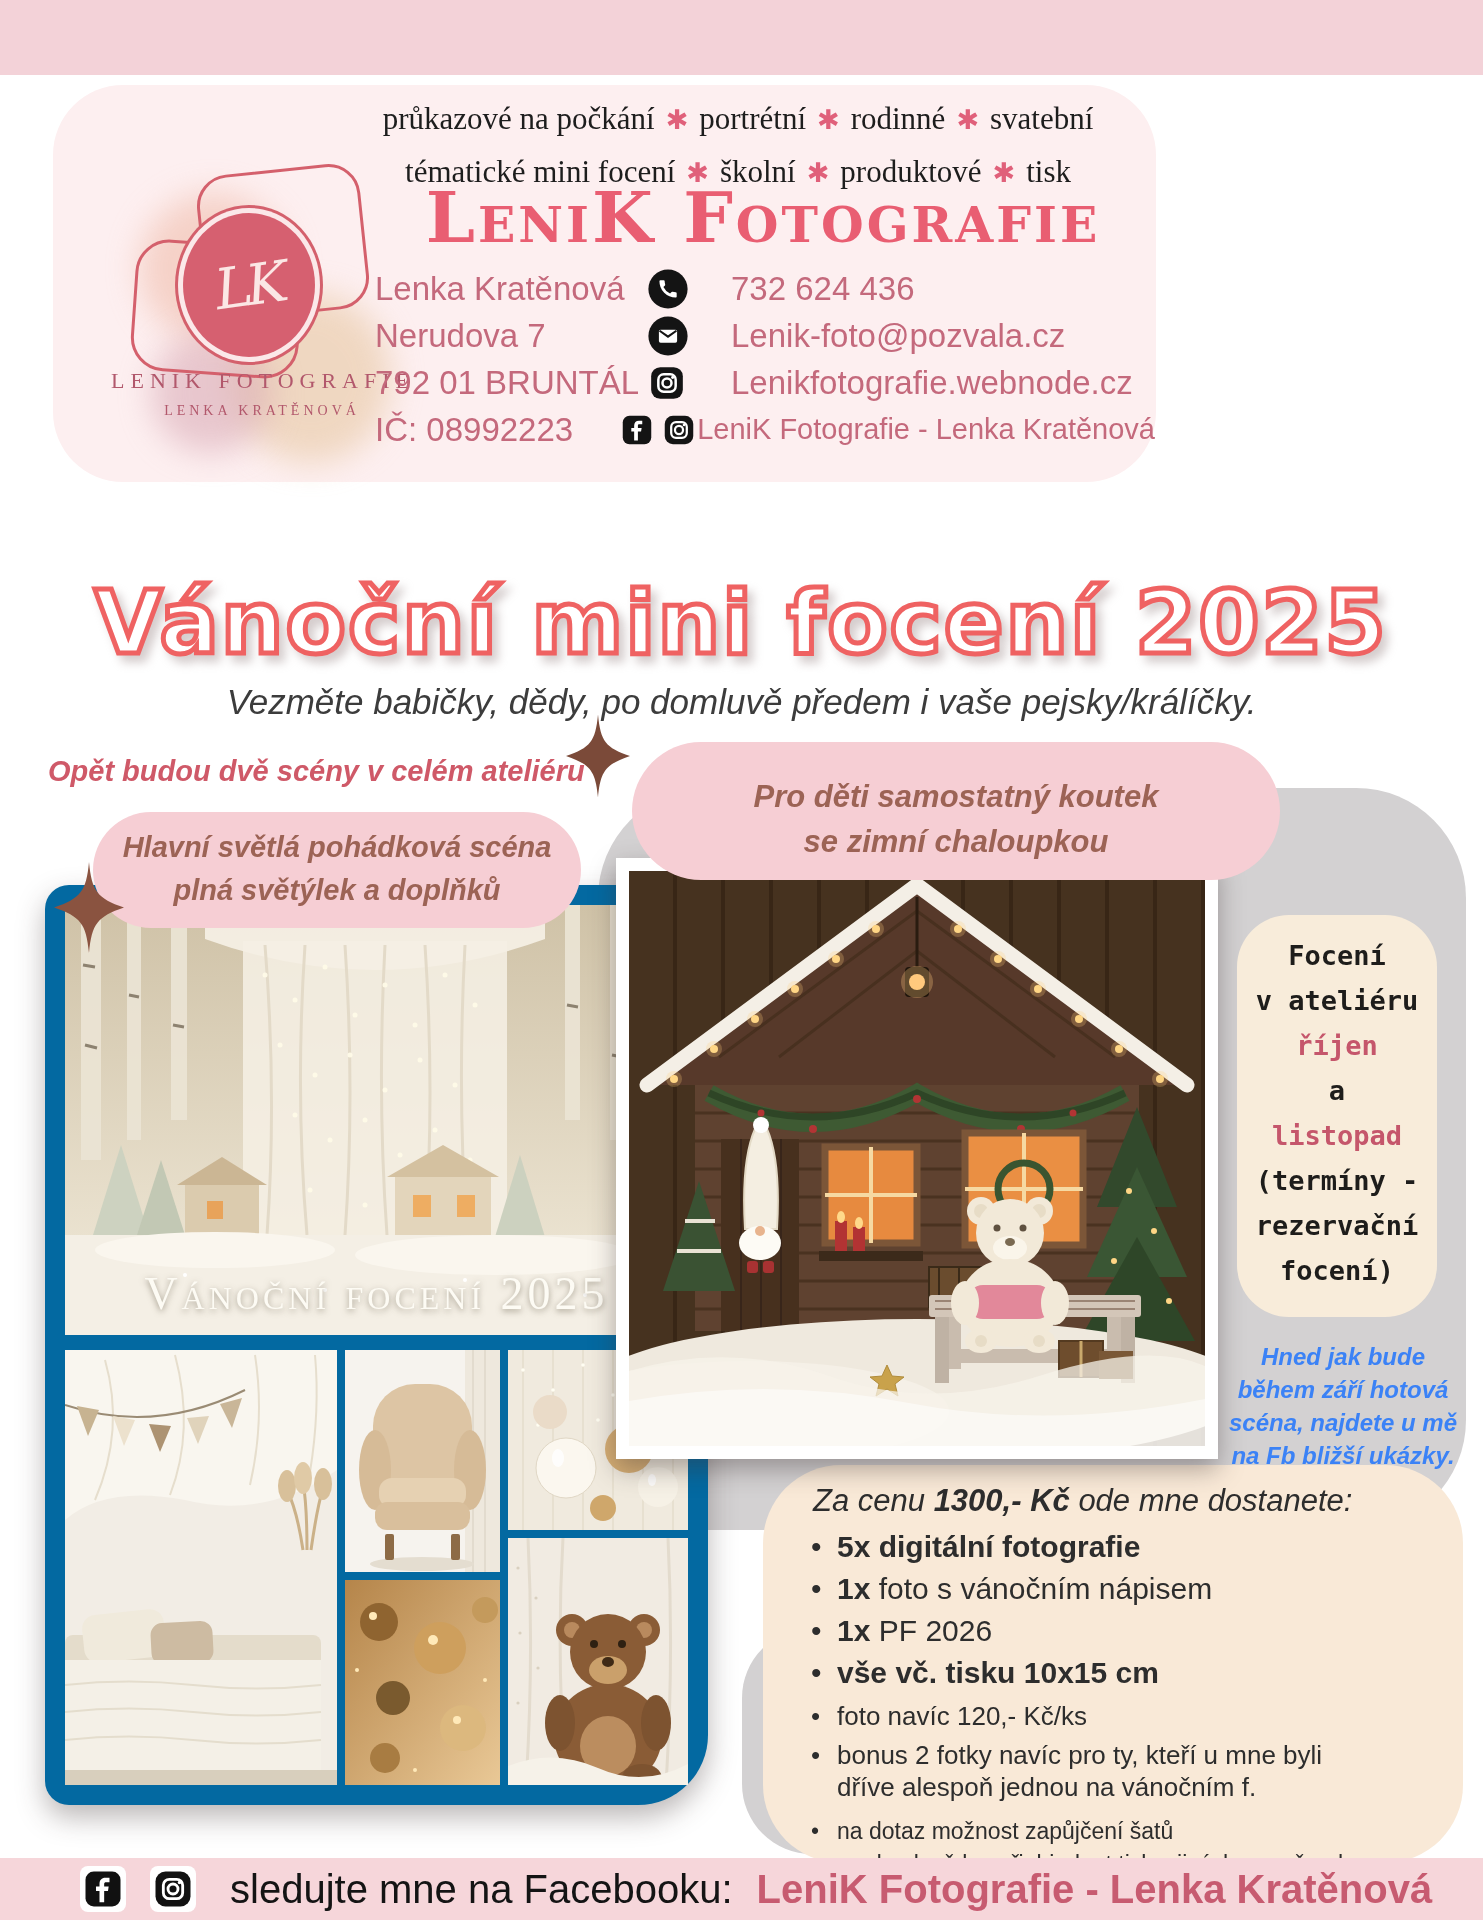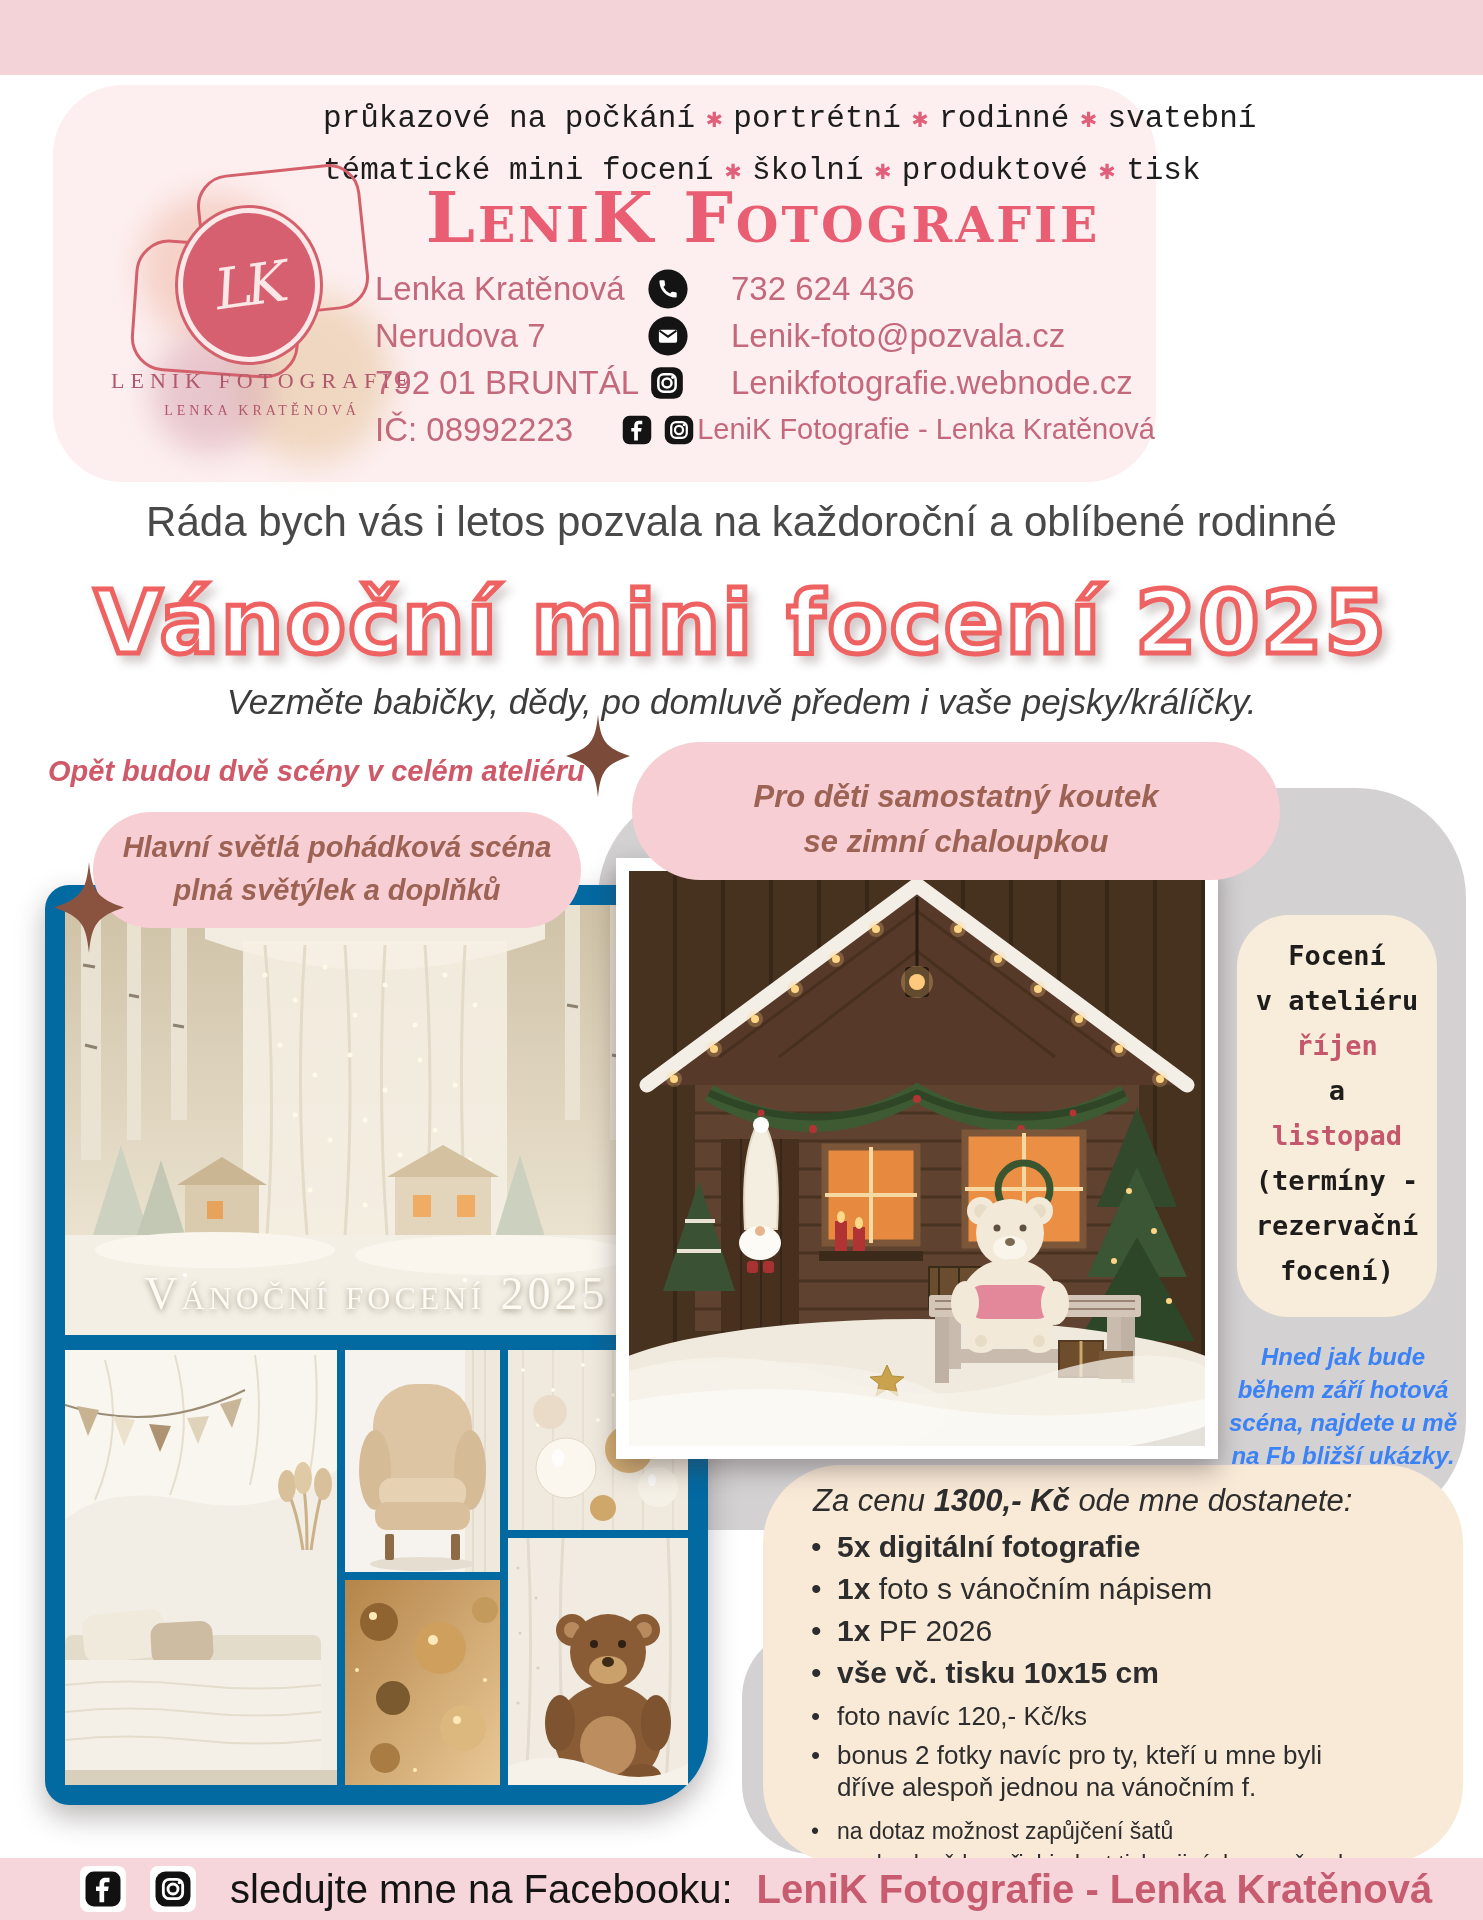--- a/index.html
+++ b/index.html
@@ -6,22 +6,22 @@
   #page{position:relative;width:1483px;height:1920px;background:#ffffff;overflow:hidden;
         font-family:"Liberation Sans",sans-serif;margin:0 auto;}
   .abs{position:absolute;}
 
   
   .band-top{left:0;top:0;width:1483px;height:75px;background:#f3d2d8;}
   .footer-band{left:0;top:1858px;width:1483px;height:62px;background:#f6d6da;display:flex;align-items:center;padding-left:80px;box-sizing:border-box;gap:24px;z-index:6;}
 
   
   .header-card{left:53px;top:85px;width:1103px;height:397px;background:#fdeff0;border-radius:70px;z-index:2;}
-  .services{position:absolute;left:270px;top:16px;width:860px;text-align:right;
-            font-family:Liberation Mono, monospace;font-size:31px;color:#1d1d1d;}
+  .services{position:absolute;left:255px;top:16px;width:860px;text-align:center;
+            font-family:Liberation Serif, serif;font-size:31px;color:#1d1d1d;}
   .services .srow{margin-bottom:17px;white-space:nowrap;}
   .ast{color:#e0607a;padding:0 11px;font-size:27px;}
   .brand-title{position:absolute;left:300px;top:98px;width:820px;text-align:center;
                font-family:"DejaVu Serif","Liberation Serif",serif;font-variant:small-caps;
                font-weight:bold;font-size:70px;letter-spacing:3px;color:#e95e72;line-height:1;}
 
   
   .logo{position:absolute;left:58px;top:78px;width:302px;height:330px;}
   .blob{position:absolute;border-radius:50%;filter:blur(16px);opacity:.55;}
   .blob1{left:28px;top:30px;width:150px;height:150px;background:#efb9a6;}
@@ -180,21 +180,20 @@
               <rect x="6.8" y="6.8" width="10.4" height="10.4" rx="3.2" stroke="#fff" stroke-width="1.5" fill="none"></rect>
               <circle cx="12" cy="12" r="2.7" stroke="#fff" stroke-width="1.5" fill="none"></circle>
               <circle cx="15.4" cy="8.6" r="0.95" fill="#fff"></circle>
             </svg>
         </div>
         <div class="cright">LeniK Fotografie - Lenka Kratěnová</div>
       </div>
     </div>
   </div>
 
-  <div class="abs intro">Ráda bych vás i letos pozvala na každoroční a oblíbené rodinné</div>
 
   <svg class="abs hero-svg" width="1483" height="150" viewBox="0 0 1483 150">
     <text x="741" y="108" text-anchor="middle" font-family="DejaVu Sans" font-weight="bold" font-size="88" letter-spacing="2" fill="#ffffff" stroke="#ef6262" stroke-width="5">Vánoční mini focení 2025</text>
   </svg>
 
   <div class="abs hero-sub">Vezměte babičky, dědy, po domluvě předem i vaše pejsky/králíčky.</div>
 
   <div class="abs scene-label">Opět budou dvě scény v celém ateliéru</div>
 
   <svg class="abs star star1" width="64" height="88" viewBox="0 0 100 130">

